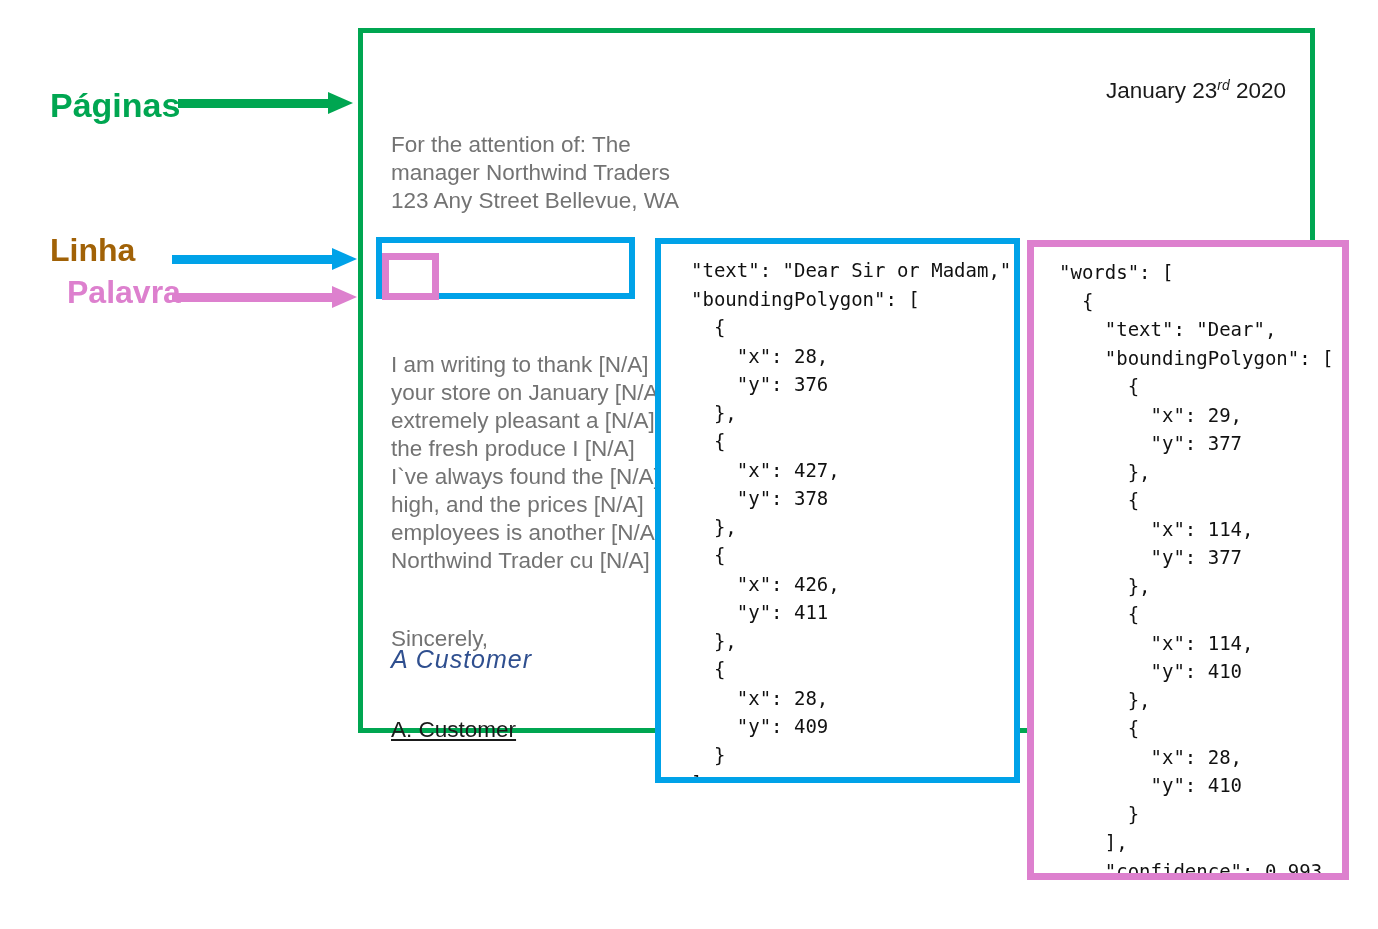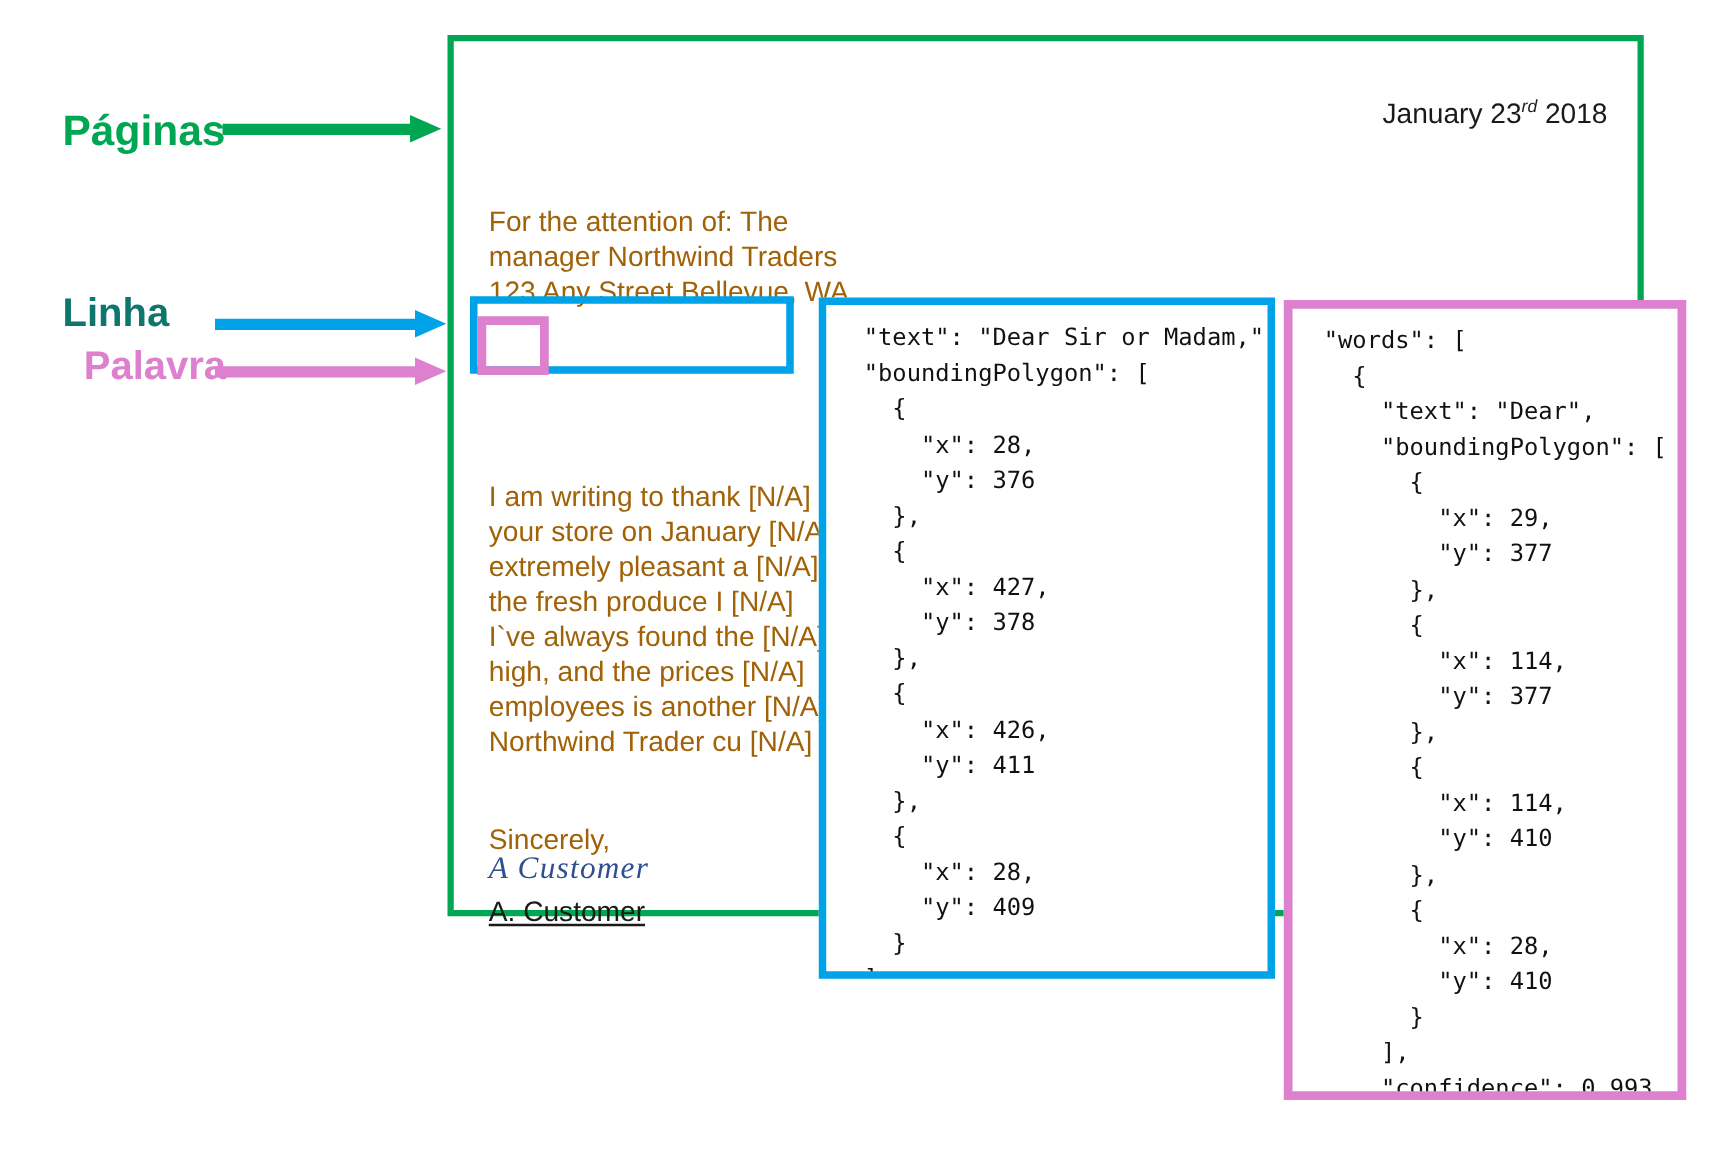--- a/index.html
+++ b/index.html
@@ -30,21 +30,21 @@
   #label-paginas {
     left: 50px;
     top: 88px;
     font-size: 34px;
     color: #00a651;
   }
   #label-linha {
     left: 50px;
     top: 234px;
     font-size: 32px;
-    color: #0f766e;
+    color: #a16207;
   }
   #label-palavra {
     left: 67px;
     top: 276px;
     font-size: 32px;
     color: #dd80ce;
   }
 
   
   .arrow {
@@ -86,25 +86,24 @@
     width: 957px;
     height: 705px;
     border: 5px solid #00a651;
     box-sizing: border-box;
     background: transparent;
   }
 
   
   .doc-text {
     position: absolute;
-    color: #a16207;
+    color: #737373;
     font-size: 22.5px;
     line-height: 28px;
     white-space: pre;
-    margin-top: 33px;
   }
   #doc-date {
     right: 24px;
     top: 45px;
     position: absolute;
     color: #1a1a1a;
     font-size: 22.5px;
     white-space: nowrap;
   }
   #doc-date sup {
@@ -112,22 +111,22 @@
     vertical-align: super;
     line-height: 0;
     font-style: italic;
   }
   #doc-address { left: 28px; top: 98px; }
   #doc-body    { left: 28px; top: 318px; }
   #doc-sincerely { left: 28px; top: 592px; }
   #doc-signature {
     position: absolute;
     left: 28px;
-    top: 648px;
-    font-family: Liberation Serif, serif;
+    top: 612px;
+    font-family: Liberation Sans, sans-serif;
     font-style: italic;
     font-size: 25px;
     color: #2f4f8f;
     letter-spacing: 1px;
   }
   #doc-signature-name {
     position: absolute;
     left: 28px;
     top: 684px;
     color: #1a1a1a;
@@ -205,21 +204,21 @@
   </div>
 
   <div class="legend-label" id="label-palavra">Palavra</div>
   <div class="arrow" id="arrow-palavra">
     <div class="shaft"></div>
     <div class="head"></div>
   </div>
 
   <div id="page-box">
 
-    <div id="doc-date"><span>January 23</span><sup>rd</sup><span> 2018</span></div>
+    <div id="doc-date"><span>January 23</span><sup>rd</sup><span> 2020</span></div>
 
     <div class="doc-text" id="doc-address">For the attention of: The
 manager Northwind Traders
 123 Any Street Bellevue, WA</div>
 
     <div class="doc-text" id="doc-body">I am writing to thank [N/A]
 your store on January [N/A]
 extremely pleasant a [N/A]
 the fresh produce I [N/A]
 I`ve always found the [N/A]

